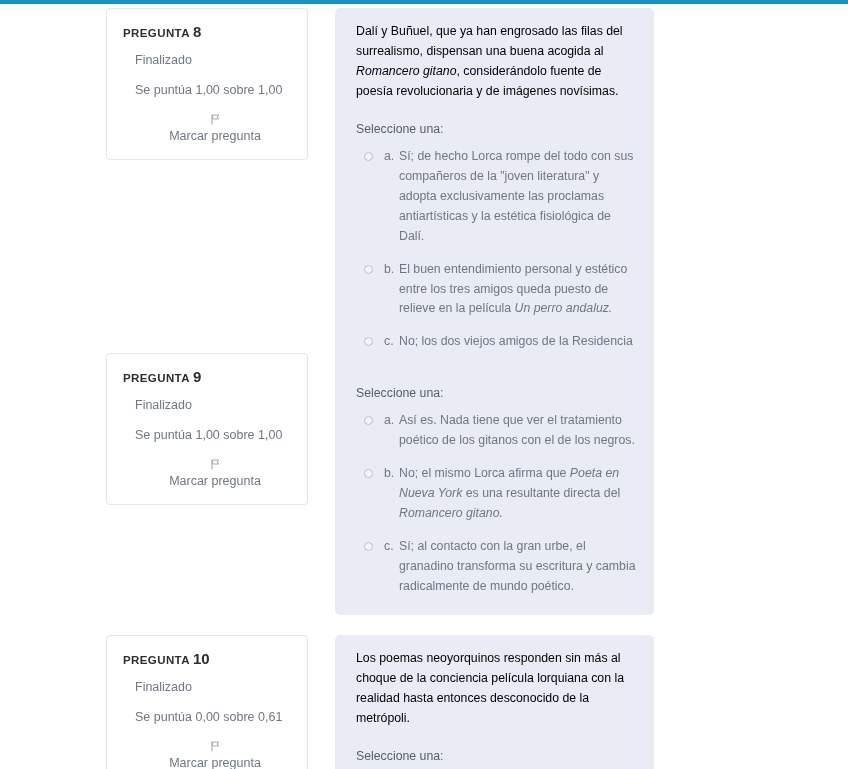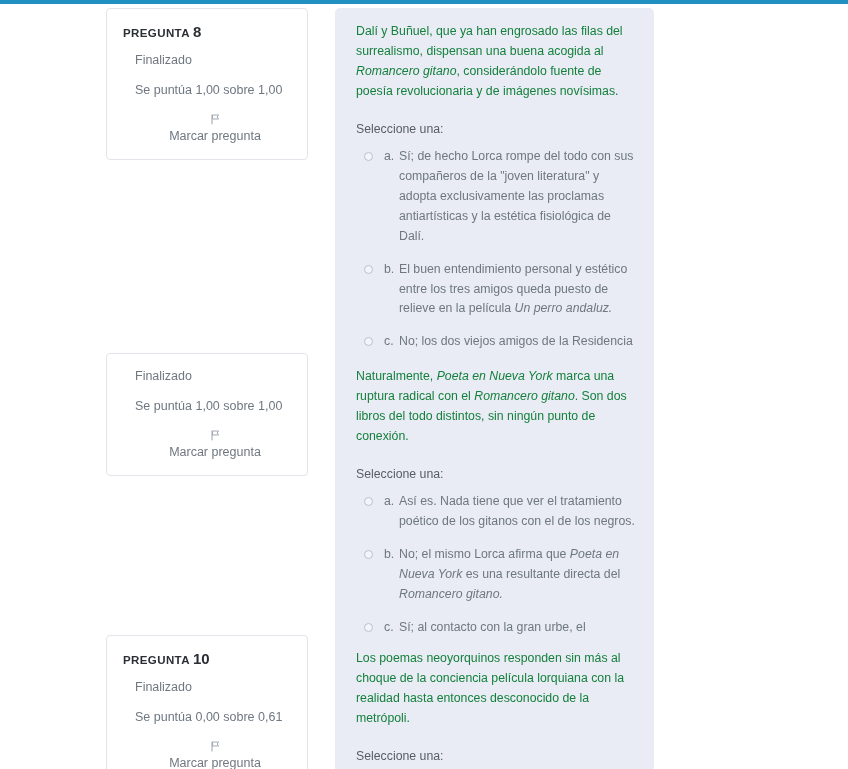--- a/index.html
+++ b/index.html
@@ -103,21 +103,21 @@
     width: 319px;
     box-sizing: border-box;
     background: #e9ecf4;
     border-radius: 5px;
     padding: 14px 18px 18px 21px;
   }
 
   .qtext {
     font-size: 12.3px;
     line-height: 1.62;
-    color: #15803d;
+    color: #000000;
     margin: 0 0 18px 0;
   }
   .qtext em { font-style: italic; }
 
   .select-label {
     font-size: 12.3px;
     line-height: 1.5;
     color: #575e66;
     margin: 17px 0 9px 0;
   }
@@ -205,34 +205,34 @@
             <li class="answer">
               <span class="radio"></span>
               <span class="answer-letter">c.</span>
               <span class="answer-text">No; los dos viejos amigos de la Residencia de Estudiantes tienen una visión muy negativa de ese libro y consideran que la poesía lorquiana car de lleno en lo tradicional.</span>
             </li>
           </ul>
         </div>
       </div>
       <div class="qblock" style="top: 353px;">
         <div class="qinfo">
+          <div class="qinfo-title"><span>PREGUNTA</span><span class="qnum">9</span></div>
           <div class="qinfo-line">Finalizado</div>
           <div class="qinfo-line">Se puntúa 1,00 sobre 1,00</div>
           <div class="flag-row">
             <span class="flag-icon">
               <svg viewBox="0 0 9 11" width="9" height="11" aria-hidden="true">
                 <path d="M1 0.6 L1 10.4" stroke="#9aa1ab" stroke-width="1" fill="none"></path>
                 <path d="M1.6 1 L7.6 1 L6.1 3 L7.6 5 L1.6 5 Z" fill="none" stroke="#9aa1ab" stroke-width="0.9"></path>
               </svg>
             </span>
             <span>Marcar pregunta</span>
           </div>
         </div>
         <div class="qcontent" style="background: rgb(233, 236, 244);">
-          <div class="qtext">Naturalmente, <em>Poeta en Nueva York</em> marca una ruptura radical con el <em>Romancero gitano</em>. Son dos libros del todo distintos, sin ningún punto de conexión.</div>
           <div class="select-label">Seleccione una:</div>
           <ul class="answers">
             <li class="answer">
               <span class="radio"></span>
               <span class="answer-letter">a.</span>
               <span class="answer-text">Así es. Nada tiene que ver el tratamiento poético de los gitanos con el de los negros.</span>
             </li>
             <li class="answer">
               <span class="radio"></span>
               <span class="answer-letter">b.</span>

